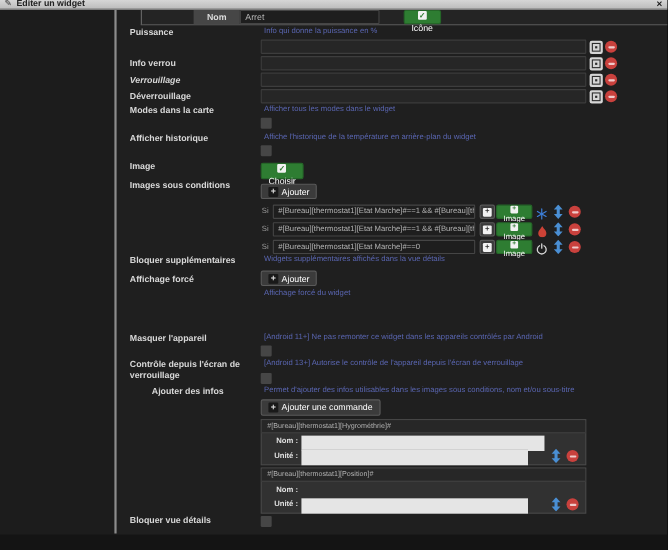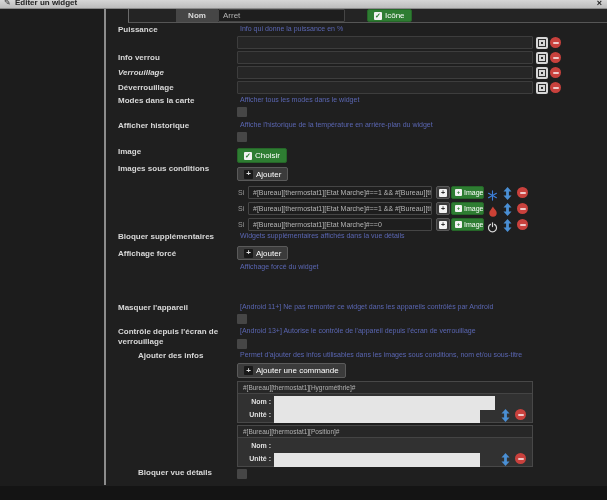--- a/index.html
+++ b/index.html
@@ -29,21 +29,21 @@
   .chk{position:absolute;width:10px;height:10px;background:#464646;border-radius:1px;}
   .pickbtn{position:absolute;width:12px;height:12px;background:#d6d6d6;border-radius:2px;
            display:flex;align-items:center;justify-content:center;cursor:pointer;}
   .pickbtn .sq{width:6px;height:6px;border:1.5px solid #2d2d2d;display:flex;align-items:center;justify-content:center;}
   .pickbtn .sq .dot{width:2.5px;height:2.5px;background:#2d2d2d;}
   .minus{position:absolute;width:11px;height:11px;border-radius:50%;background:#c9413d;
          display:flex;align-items:center;justify-content:center;cursor:pointer;}
   .minus .bar{width:6px;height:2px;background:#efcaca;border-radius:1px;}
   .btn{position:absolute;display:inline-flex;align-items:center;gap:3px;font-size:8px;color:#fff;
        padding:0 6px;border-radius:2px;box-sizing:border-box;cursor:pointer;white-space:nowrap;}
-  .btn.green{background:#2e7d32;border:1px solid #256628;}
+  .btn.green{background:#2e7d32;border:1px solid #256628;flex-direction:column;}
   .btn.gray{background:#3b3b3b;border:1px solid #5a5a5a;}
   .ibox{display:inline-flex;align-items:center;justify-content:center;border-radius:1px;
         font-weight:bold;flex:none;}
   .ibox.dark{width:9px;height:9px;background:#191919;color:#e0e0e0;font-size:8px;line-height:8px;}
   .ibox.light{width:8px;height:8px;background:#f2f2f2;color:#2e7d32;font-size:7px;line-height:7px;}
   .silbl{position:absolute;font-size:7px;color:#9a9a9a;}
   .updown{position:absolute;width:9px;height:13px;cursor:pointer;}
   .stateicon{position:absolute;width:11px;height:11px;}
   .dropdown{position:absolute;left:237px;top:275px;width:296px;height:17px;background:#2b2b2b;
             border-radius:1px;display:flex;align-items:center;padding:0 8px;box-sizing:border-box;cursor:pointer;}
@@ -279,16 +279,16 @@
           <path d="M4.5 0 L8.5 4.5 H0.5 Z" fill="#4a8fd4"></path>
           <rect x="3.1" y="3.5" width="2.8" height="6" fill="#4a8fd4"></rect>
           <path d="M4.5 13 L8.5 8.5 H0.5 Z" fill="#4a8fd4"></path>
         </svg>
     </span>
     <div class="minus" style="left:277px;top:27px;">
         <span class="bar"></span>
       </div>
   </div>
 
-  <div class="lbl" style="top:468px;text-align:center;">Bloquer vue détails</div>
+  <div class="lbl" style="top:468px;">Bloquer vue détails</div>
   <div class="chk" style="left:237px;top:469px;"></div>
 
 </div>
 
 </body></html>

